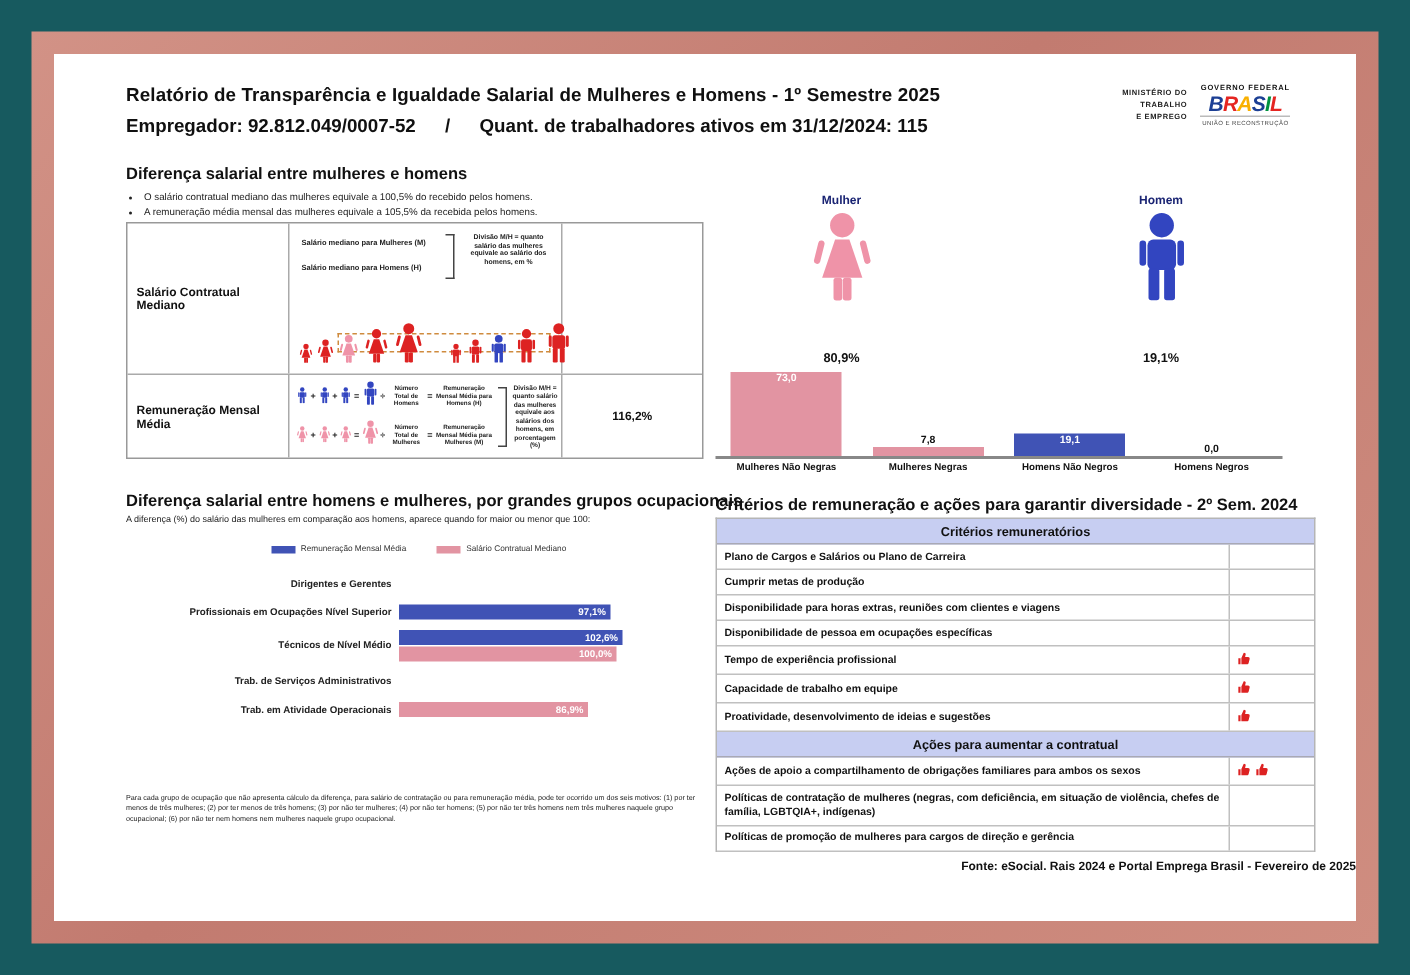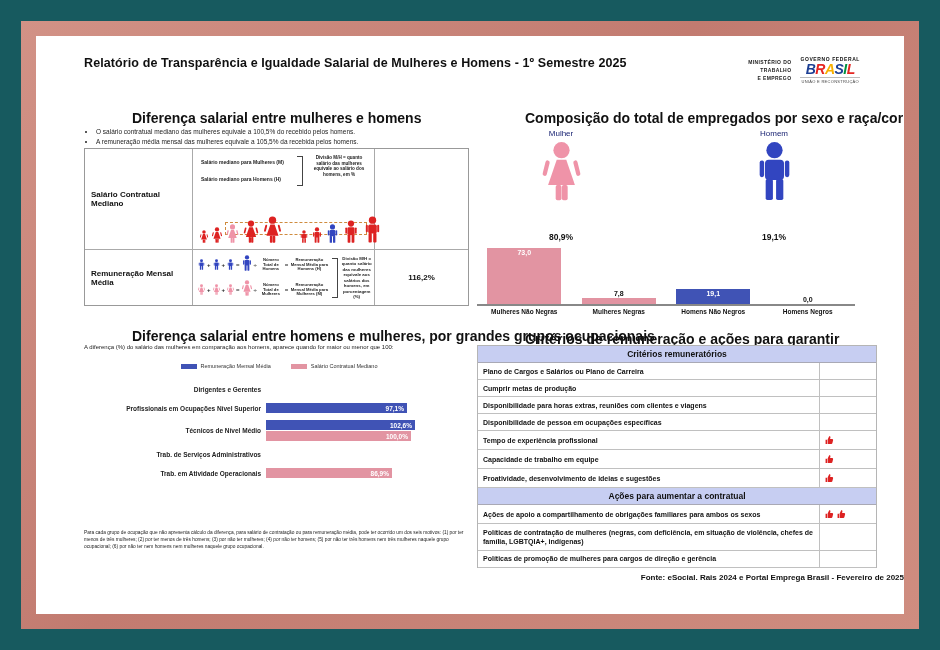--- a/index.html
+++ b/index.html
@@ -13,21 +13,21 @@
   .hdr-sub   { position:absolute; left:48px; top:41px; font-size:12.5px; font-weight:bold; color:#101010; }
   .hdr-sub .sep { margin:0 16px; }
   .logo { position:absolute; right:44px; top:20px; display:flex; align-items:center; gap:9px; }
   .logo-ministry { font-size:5px; font-weight:bold; color:#222; text-align:right; line-height:1.6; letter-spacing:.4px; }
   .logo-brasil { text-align:center; }
   .logo-gov { font-size:5px; font-weight:bold; color:#111; letter-spacing:.6px; }
   .logo-word { font-size:14px; font-weight:900; font-style:italic; letter-spacing:-.5px; line-height:1; }
   .logo-tag { font-size:4px; color:#444; border-top:1px solid #bbb; margin-top:1px; padding-top:1px; letter-spacing:.3px; }
 
   
-  .sec-title { position:absolute; font-size:14px; font-weight:bold; color:#111;margin-left:48px; }
+  .sec-title { position:absolute; font-size:11px; font-weight:bold; color:#111; }
 
   
   .bullets { position:absolute; left:60px; top:92px; width:350px; }
   .bullets li { font-size:6.5px; color:#222; margin-bottom:3px; list-style:disc; }
 
   
   .st { position:absolute; left:48px; top:112px; width:385px; border:1px solid #999; }
   .st-head { display:grid; grid-template-columns:108px 182px 93px; background:#c7cef2; border-bottom:1px solid #999; }
   .st-head div { font-size:8px; font-weight:bold; text-align:center; padding:4px 0; color:#111; }
   .st-head div + div { border-left:1px solid #999; }
@@ -61,21 +61,21 @@
   .sw { width:16px; height:5px; display:inline-block; }
   .occ-chart { position:absolute; left:48px; top:347px; width:392px; }
   .occ-row { display:flex; align-items:center; margin-bottom:7px; }
   .occ-label { width:182px; text-align:right; font-size:6.5px; font-weight:bold; color:#222; padding-right:5px; }
   .occ-bars { display:flex; flex-direction:column; gap:1px; }
   .occ-bar { height:10px; display:flex; align-items:center; justify-content:flex-end; padding-right:3px; color:#fff; font-size:6.5px; font-weight:bold; }
   .occ-note { position:absolute; left:48px; top:494px; width:392px; font-size:4.8px; color:#222; line-height:1.45; }
 
   
   .fig { position:absolute; width:110px; display:flex; flex-direction:column; align-items:center; gap:3px; }
-  .fig-label { font-size:8px; font-weight:normal; color:#1a2473; }
+  .fig-label { font-size:8px; font-weight:bold; color:#1a2473; }
   .fig-value { font-size:8.5px; font-weight:bold; color:#111;margin-top:24px; }
   .comp-chart { position:absolute; left:441px; top:210px; width:378px; }
   .comp-bars { display:flex; height:60px; align-items:flex-end; border-bottom:2px solid #888; }
   .comp-slot { width:94.5px; position:relative; display:flex; justify-content:center; align-items:flex-end; height:60px; }
   .comp-bar { width:74px; position:relative; }
   .comp-val-in { position:absolute; top:1px; left:0; right:0; text-align:center; color:#fff; font-size:7px; font-weight:bold; }
   .comp-val-out { position:absolute; bottom:100%; left:0; right:0; text-align:center; color:#111; font-size:7px; font-weight:bold; margin-bottom:1px; }
   .comp-cats { display:flex; }
   .comp-cat { width:94.5px; text-align:center; font-size:6.5px; font-weight:bold; color:#111; padding-top:2px; }
 
@@ -88,20 +88,25 @@
 
   .footer { position:absolute; left:0; right:0; top:537px; text-align:right; font-size:8px; font-weight:bold; color:#111; }
 </style>
 </head>
 <body>
 
 <div class="frame">
   <div class="page">
 
     <div class="hdr-title">Relatório de Transparência e Igualdade Salarial de Mulheres e Homens - 1º Semestre 2025</div>
+    <div class="hdr-sub">
+      <span>Empregador: 92.812.049/0007-52</span>
+      <span class="sep">/</span>
+      <span>Quant. de trabalhadores ativos em 31/12/2024: 115</span>
+    </div>
     <div class="logo">
       <div class="logo-ministry">
         <div>MINISTÉRIO DO</div>
         <div>TRABALHO</div>
         <div>E EMPREGO</div>
       </div>
       <div class="logo-brasil">
         <div class="logo-gov">GOVERNO FEDERAL</div>
         <div class="logo-word"><span style="color: rgb(28, 63, 148);">B</span><span style="color: rgb(229, 37, 33);">R</span><span style="color: rgb(249, 176, 0);">A</span><span style="color: rgb(28, 63, 148);">S</span><span style="color: rgb(0, 146, 63);">I</span><span style="color: rgb(229, 37, 33);">L</span></div>
         <div class="logo-tag">UNIÃO E RECONSTRUÇÃO</div>
@@ -297,21 +302,20 @@
               </div>
             </div>
             <div class="d2-br"></div>
             <div class="d2-note">Divisão M/H = quanto salário das mulheres equivale aos salários dos homens, em porcentagem (%)</div>
           </div>
         </div>
         <div class="st-ratio">116,2%</div>
       </div>
     </div>
 
-    <div class="sec-title" style="left:441px; top:74px;">Composição do total de empregados por sexo e raça/cor</div>
     <div class="fig" style="left:470px; top:93px;">
       <div class="fig-label">Mulher</div>
       <span><svg width="47" height="60" viewBox="0 0 24 34" fill="#ef93a8">
             <circle cx="12" cy="5.2" r="4.6"></circle>
             <path d="M9.3 10.6 h5.4 L19.6 25 H4.4 Z"></path>
             <rect x="3.2" y="11" width="2.4" height="9" rx="1.2" transform="rotate(14 4.4 11)"></rect>
             <rect x="18.4" y="11" width="2.4" height="9" rx="1.2" transform="rotate(-14 19.6 11)"></rect>
             <rect x="8.7" y="25" width="3.3" height="8.6" rx="1"></rect>
             <rect x="12.2" y="25" width="3.3" height="8.6" rx="1"></rect>
           </svg></span>

